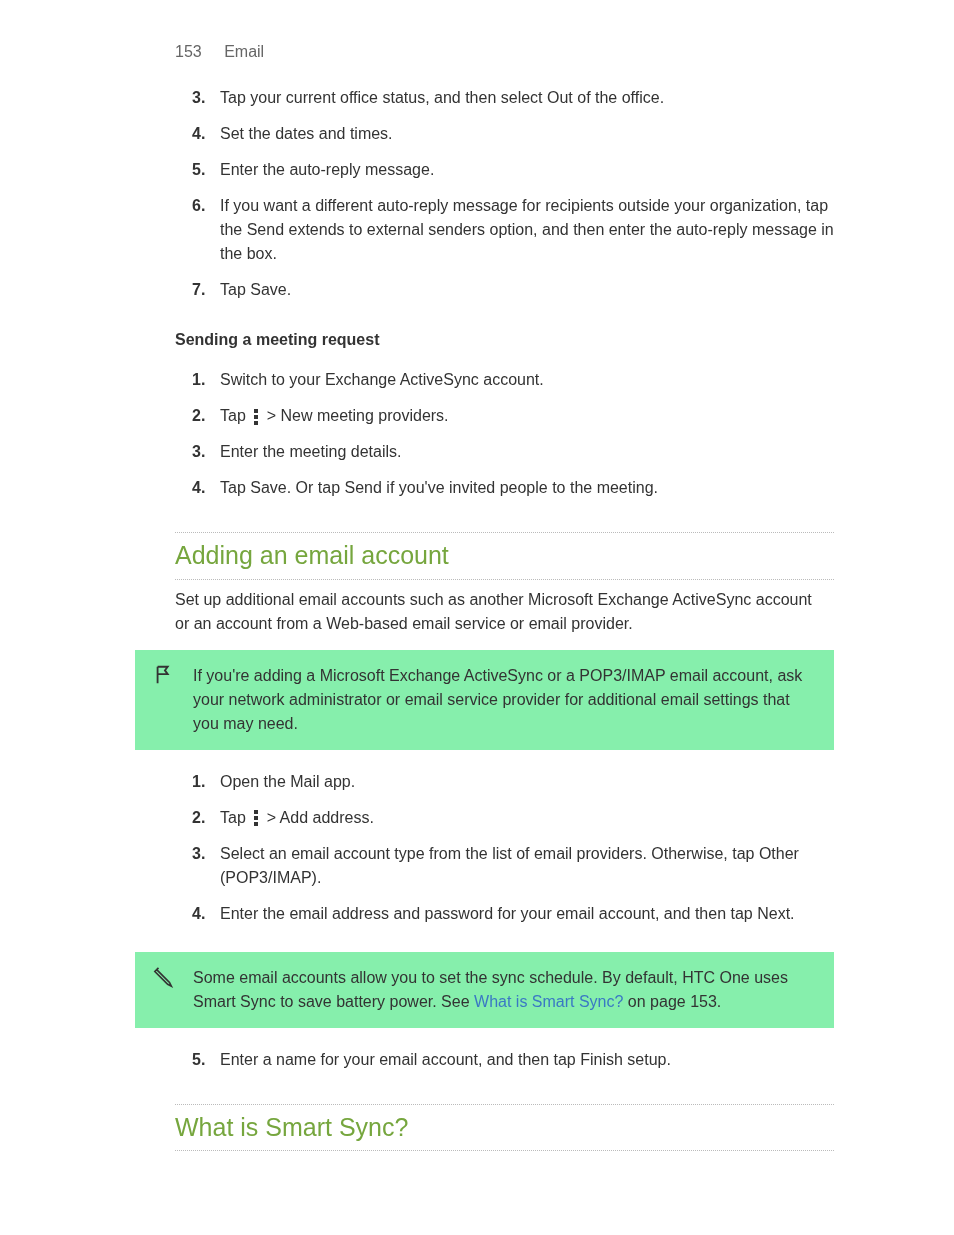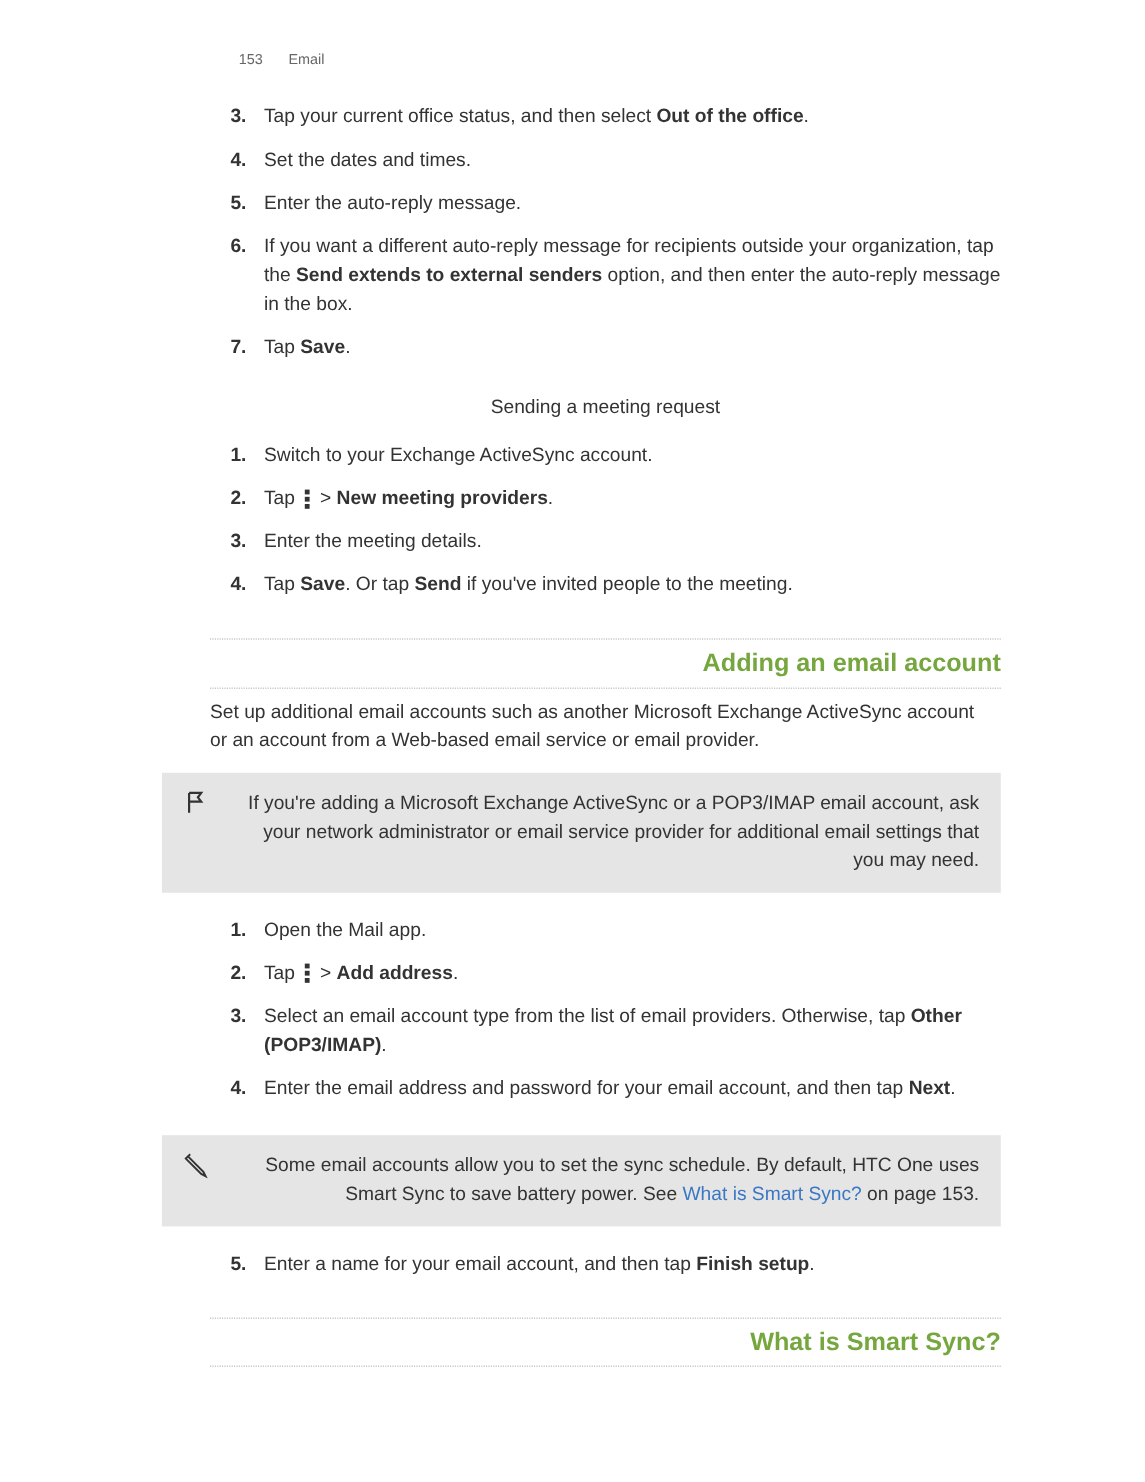--- a/index.html
+++ b/index.html
@@ -15,68 +15,64 @@
     width: 954px;
     min-height: 1235px;
     box-sizing: border-box;
     padding: 40px 120px 60px 175px;
     position: relative;
   }
   .header {
     position: absolute;
     top: 40px;
     left: 175px;
-    font-size: 12px;
+    font-size: 16px;
     color: #666;
-    margin-left: 24px;
   }
   .header .pg { margin-right: 18px; }
   .content {
     margin-top: 40px;
   }
   ol.num {
     list-style: none;
     padding-left: 45px;
     margin: 10px 0 20px 0;
   }
   ol.num > li {
     position: relative;
     padding: 6px 0;
   }
   ol.num > li .marker {
     position: absolute;
     left: -28px;
     font-weight: bold;
   }
-  .bold { font-weight: bold; }
+  .bold { font-weight: normal; }
   .subhead {
-    font-weight: normal;
+    font-weight: bold;
     font-size: 16px;
     margin: 10px 0 6px 0;
-    text-align: center;
   }
   h2.section {
     color: #76a63e;
-    font-weight: bold;
-    font-size: 21px;
+    font-weight: normal;
+    font-size: 25px;
     margin: 26px 0 6px 0;
     padding: 4px 0;
     border-top: 1px dotted #bbb;
     border-bottom: 1px dotted #bbb;
-    text-align: right;
   }
   p.body {
     margin: 8px 12px 14px 0;
   }
   .callout {
-    background: #e5e5e5;
+    background: #86efac;
     margin: 14px 0 14px -40px;
     padding: 14px 18px 14px 58px;
     position: relative;
-    text-align: right;
   }
   .callout .ico {
     position: absolute;
     left: 18px;
     top: 14px;
     width: 22px;
     height: 22px;
     color: #333;
   }
   .callout .ico svg { width: 22px; height: 22px; }

